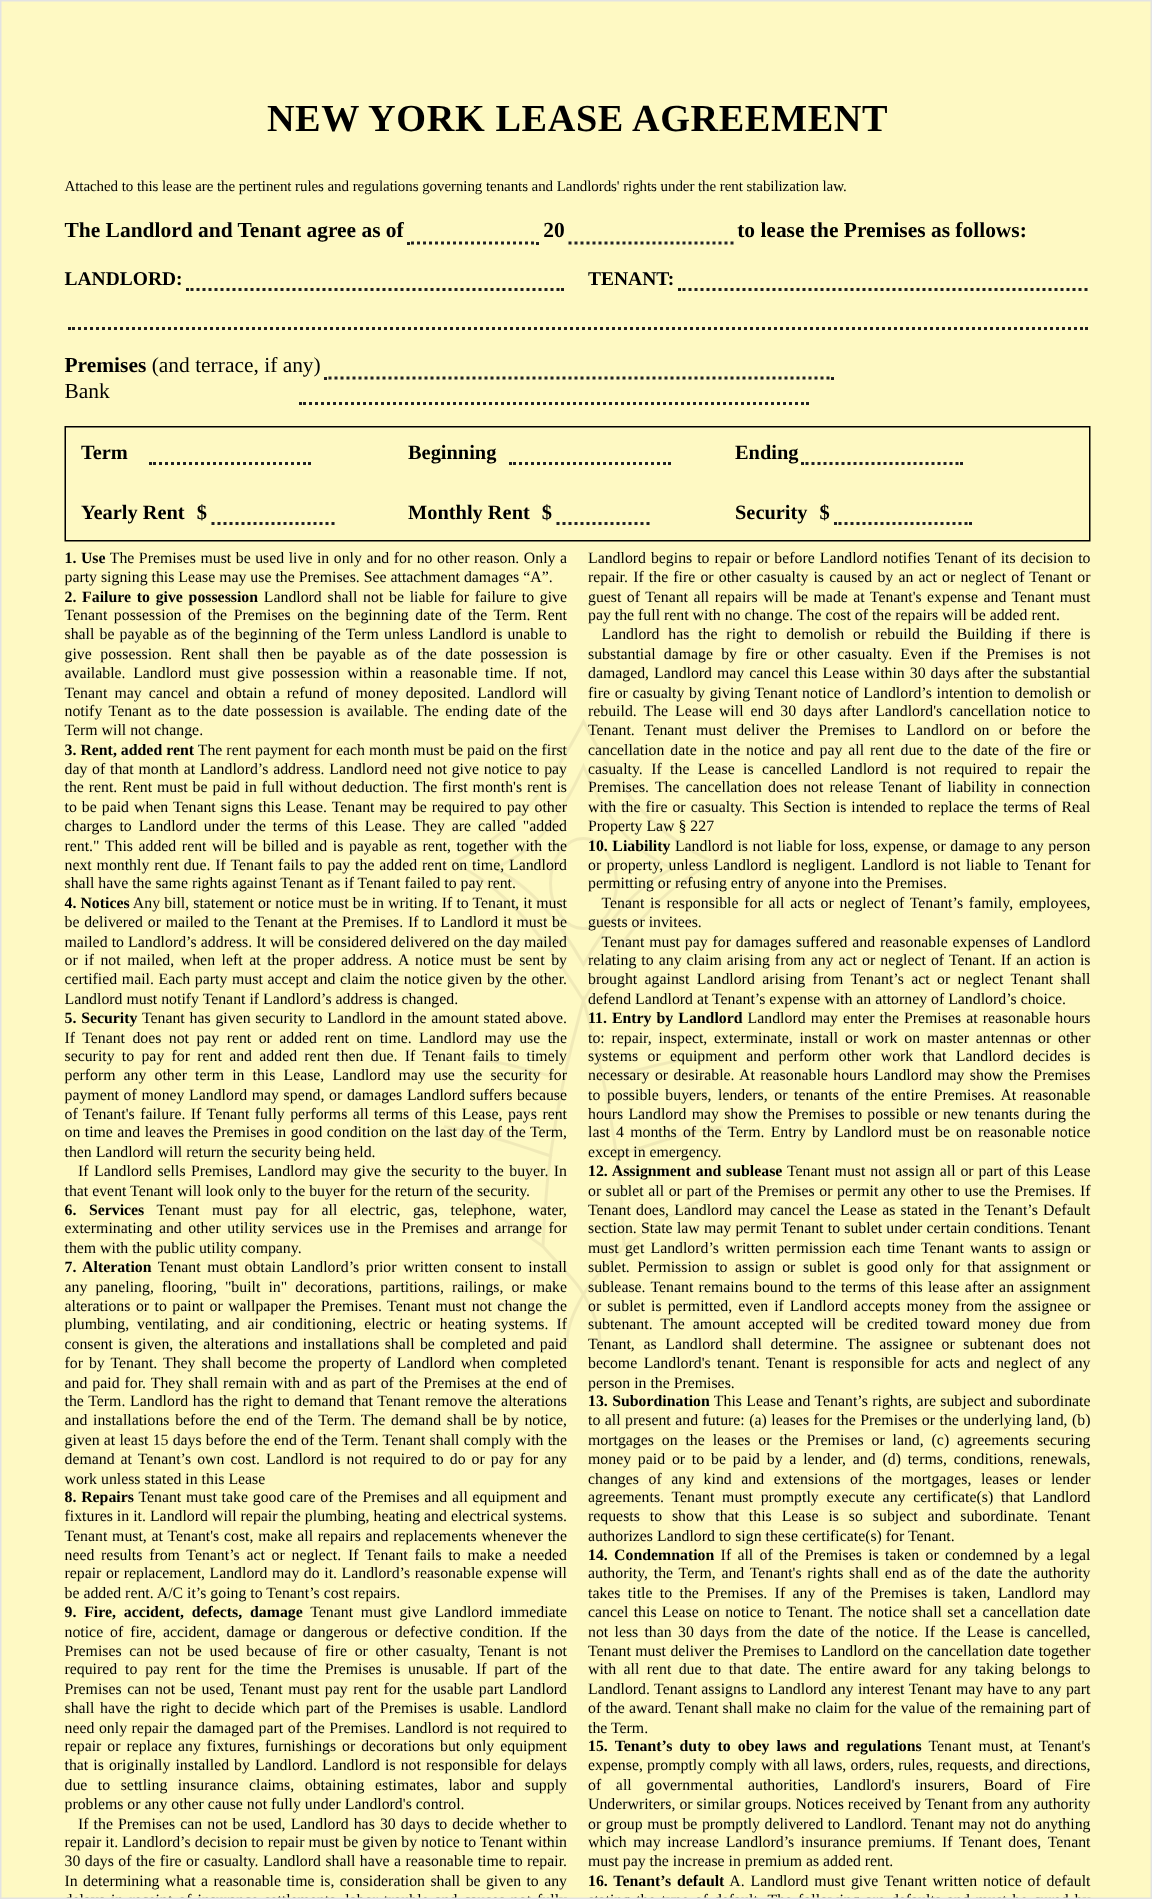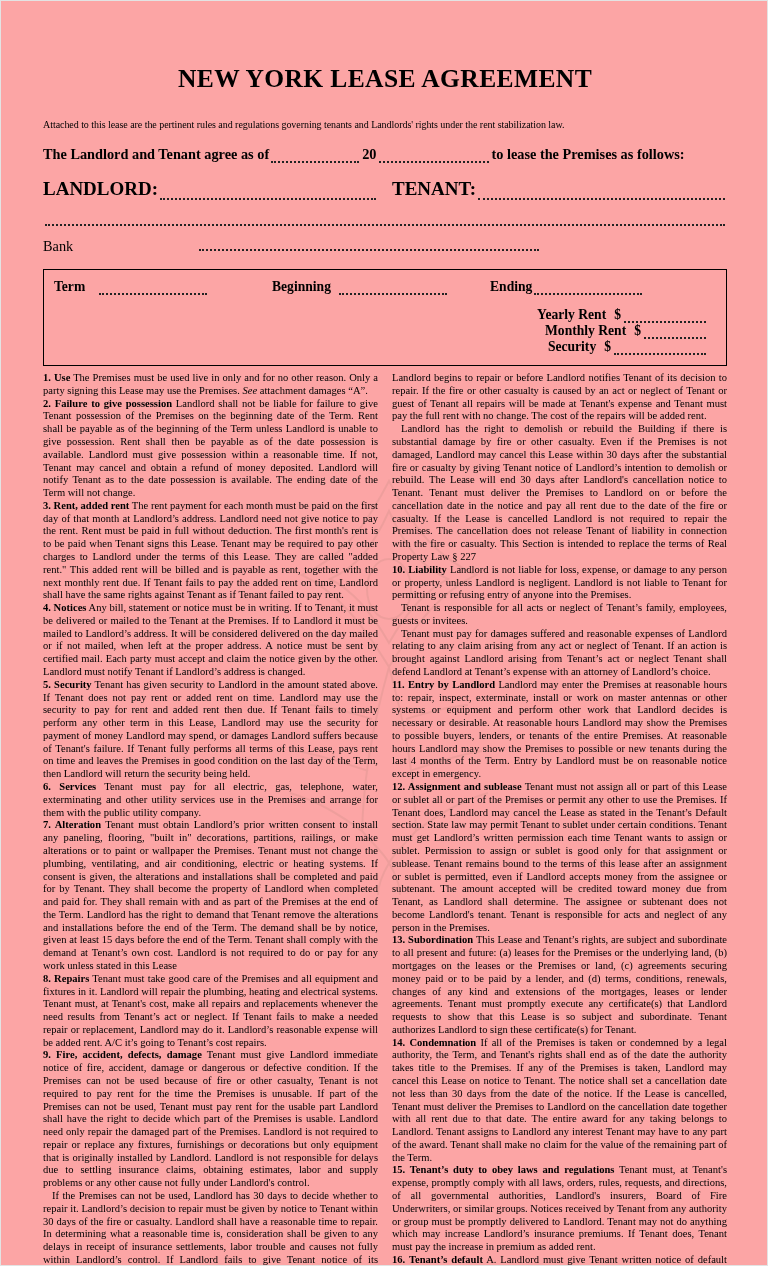--- a/index.html
+++ b/index.html
@@ -14,21 +14,21 @@
     color: #000000;
     overflow: hidden;
   }
 
   #page {
     position: relative;
     width: 768px;
     height: 1266px;
     box-sizing: border-box;
     border: 1px solid #e3e3e3;
-    background: #fca5a5;
+    background: #fef9c3;
     overflow: hidden;
   }
 
   
   #watermark {
     position: absolute;
     left: 243px;
     top: 470px;
     width: 290px;
     height: 430px;
@@ -85,21 +85,21 @@
     padding: 0 1px;
   }
   .w-date-a { flex: 0 0 88px; }
   .w-date-b { flex: 0 0 110px; }
 
   
   .party-row {
     display: flex;
     align-items: flex-end;
     margin-top: 15px;
-    font-size: 19px;
+    font-size: 13px;
     font-weight: bold;
     white-space: nowrap;
   }
   .party-row .half {
     display: flex;
     align-items: flex-end;
     flex: 1 1 0;
   }
   .party-row .half.left { margin-right: 14px; }
   .party-row .lbl { flex: 0 0 auto; }
@@ -127,22 +127,22 @@
     margin-top: 16px;
     font-size: 14.3px;
     white-space: nowrap;
   }
   .premises-row .lbl-b { font-weight: bold; }
   .premises-row .lbl-n { font-weight: normal; }
   .premises-row .dotfill { flex: 0 0 340px; }
 
   .bank-row {
     display: flex;
-    align-items: flex-start;
-    margin-top: 12px;
+    align-items: flex-end;
+    margin-top: 0;
     font-size: 14.3px;
     white-space: nowrap;
   }
   .bank-row .lbl-n { font-weight: normal; }
   .bank-row .spacer { flex: 0 0 124px; }
   .bank-row .dotfill { flex: 0 0 340px; }
 
   
   .term-box {
     margin-top: 14px;
@@ -150,21 +150,21 @@
     padding: 9px 18px 10px 10px;
     box-sizing: border-box;
   }
   .term-line {
     display: flex;
     align-items: flex-end;
     font-size: 13.6px;
     font-weight: bold;
     white-space: nowrap;
   }
-  .term-line + .term-line { margin-top: 12px; flex-direction: column; }
+  .term-line + .term-line { margin-top: 24px; }
   .term-cell {
     display: flex;
     align-items: flex-end;
     flex: 1 1 0;
   }
   .term-cell .lbl { flex: 0 0 auto; }
   .term-cell .gap-s { flex: 0 0 8px; }
   .term-cell .cur { flex: 0 0 auto; padding-right: 1px; }
   .term-cell .dotfill { flex: 0 0 auto; width: 108px; }
   .term-cell.c1 .dotfill { width: 108px; margin-left: 14px; }
@@ -188,21 +188,21 @@
     text-justify: inter-word;
     hyphens: none;
   }
   .col p {
     margin: 0;
   }
   .col p.ind {
     text-indent: 9px;
   }
   .sect { font-weight: bold; }
-  .it { font-style: italic; }
+  .it { }
 </style>
 </head>
 <body>
 
 <div id="page">
 
   <svg id="watermark" viewBox="0 0 290 430" xmlns="http://www.w3.org/2000/svg">
     <g fill="none" stroke="#7a6a55" stroke-width="2">
       <path d="M145 10 C118 62 96 86 58 104 C92 120 118 152 145 196 C172 152 198 120 232 104 C194 86 172 62 145 10 Z"></path>
       <path d="M145 40 C128 78 112 96 86 108 C110 120 128 142 145 172 C162 142 180 120 204 108 C178 96 162 78 145 40 Z"></path>
@@ -242,20 +242,26 @@
         <span class="lbl">TENANT:</span>
         <span class="dotfill"></span>
       </span>
     </div>
 
 
     <div class="blank-dot-row">
       <span class="dotfill"></span>
     </div>
 
+    <div class="premises-row">
+      <span class="lbl-b">Premises</span>
+      <span>&nbsp;</span>
+      <span class="lbl-n">(and terrace, if any)</span>
+      <span class="dotfill"></span>
+    </div>
 
     <div class="bank-row">
       <span class="lbl-n">Bank</span>
       <span class="spacer"></span>
       <span class="dotfill"></span>
     </div>
 
     <div class="term-box">
       <div class="term-line">
         <span class="term-cell c1">
@@ -293,20 +299,21 @@
       </div>
     </div>
 
     <div class="columns">
       <div class="col" id="col-left">
           <p><span class="sect">1. Use</span><span> The Premises must be used live in only and for no other reason. Only a party signing this Lease may use the Premises. </span><span class="it">See</span><span> attachment damages “A”.</span></p>
           <p><span class="sect">2. Failure to give possession</span><span> Landlord shall not be liable for failure to give Tenant possession of the Premises on the beginning date of the Term. Rent shall be payable as of the beginning of the Term unless Landlord is unable to give possession. Rent shall then be payable as of the date possession is available. Landlord must give possession within a reasonable time. If not, Tenant may cancel and obtain a refund of money deposited. Landlord will notify Tenant as to the date possession is available. The ending date of the Term will not change.</span></p>
           <p><span class="sect">3. Rent, added rent</span><span> The rent payment for each month must be paid on the first day of that month at Landlord’s address. Landlord need not give notice to pay the rent. Rent must be paid in full without deduction. The first month's rent is to be paid when Tenant signs this Lease. Tenant may be required to pay other charges to Landlord under the terms of this Lease. They are called "added rent." This added rent will be billed and is payable as rent, together with the next monthly rent due. If Tenant fails to pay the added rent on time, Landlord shall have the same rights against Tenant as if Tenant failed to pay rent.</span></p>
           <p><span class="sect">4. Notices</span><span> Any bill, statement or notice must be in writing. If to Tenant, it must be delivered or mailed to the Tenant at the Premises. If to Landlord it must be mailed to Landlord’s address. It will be considered delivered on the day mailed or if not mailed, when left at the proper address. A notice must be sent by certified mail. Each party must accept and claim the notice given by the other. Landlord must notify Tenant if Landlord’s address is changed.</span></p>
           <p><span class="sect">5. Security</span><span> Tenant has given security to Landlord in the amount stated above. If Tenant does not pay rent or added rent on time. Landlord may use the security to pay for rent and added rent then due. If Tenant fails to timely perform any other term in this Lease, Landlord may use the security for payment of money Landlord may spend, or damages Landlord suffers because of Tenant's failure.  If Tenant fully performs all terms of this Lease, pays rent on time and leaves the Premises in good condition on the last day of the Term, then Landlord will return the security being held.</span></p>
+          <p class="ind"><span>If Landlord sells Premises, Landlord may give the security to the buyer. In that event Tenant will look only to the buyer for the return of the security.</span></p>
           <p><span class="sect">6.  Services</span><span>        Tenant must pay for all electric, gas, telephone, water, exterminating and other utility services use in the Premises and arrange for them with the public utility company.</span></p>
           <p><span class="sect">7. Alteration</span><span> Tenant must obtain Landlord’s prior written consent to install any paneling, flooring, "built in" decorations, partitions, railings, or make alterations or to paint or wallpaper the Premises. Tenant must not change the plumbing, ventilating, and air conditioning, electric or heating systems. If consent is given, the alterations and installations shall be completed and paid for by Tenant. They shall become the property of Landlord when completed and paid for. They shall remain with and as part of the Premises at the end of the Term. Landlord has the right to demand that Tenant remove the alterations and installations before the end of the Term. The demand shall be by notice, given at least 15 days before the end of the Term. Tenant shall comply with the demand at Tenant’s own cost. Landlord is not required to do or pay for any work unless stated in this Lease</span></p>
           <p><span class="sect">8. Repairs</span><span> Tenant must take good care of the Premises and all equipment and fixtures in it. Landlord will repair the plumbing, heating and electrical systems. Tenant must, at Tenant's cost, make all repairs and replacements whenever the need results from Tenant’s act or neglect. If Tenant fails to make a needed repair or replacement, Landlord may do it. Landlord’s reasonable expense will be added rent. A/C it’s going to Tenant’s cost repairs.</span></p>
           <p><span class="sect">9. Fire, accident, defects, damage</span><span> Tenant must give Landlord immediate notice of fire, accident, damage or dangerous or defective condition. If the Premises can not be used because of fire or other casualty, Tenant is not required to pay rent for the time the Premises is unusable. If part of the Premises can not be used, Tenant must pay rent for the usable part Landlord shall have the right to decide which part of the Premises is usable. Landlord need only repair the damaged part of the Premises. Landlord is not required to repair or replace any fixtures, furnishings or decorations but only equipment that is originally installed by Landlord. Landlord is not responsible for delays due to settling insurance claims, obtaining estimates, labor and supply problems or any other cause not fully under Landlord's control.</span></p>
           <p class="ind"><span>If the Premises can not be used, Landlord has 30 days to decide whether to repair it. Landlord’s decision to repair must be given by notice to Tenant within 30 days of the fire or casualty. Landlord shall have a reasonable time to repair. In determining what a reasonable time is, consideration shall be given to any delays in receipt of insurance settlements, labor trouble and causes not fully within Landlord’s control. If Landlord fails to give Tenant notice of its decision within 30 days, Tenant may cancel the lease as of the date of the fire or casualty. The cancellation shall be effective only if it is given before</span></p>
         </div>
       <div class="col" id="col-right">
           <p><span>Landlord begins to repair or before Landlord notifies Tenant of its decision to repair. If the fire or other casualty is caused by an act or neglect of Tenant or guest of Tenant all repairs will be made at Tenant's expense and Tenant must pay the full rent with no change. The cost of the repairs will be added rent.</span></p>
           <p class="ind"><span>Landlord has the right to demolish or rebuild the Building if there is substantial damage by fire or other casualty. Even if the Premises is not damaged, Landlord may cancel this Lease within 30 days after the substantial fire or casualty by giving Tenant notice of Landlord’s intention to demolish or rebuild. The Lease will end 30 days after Landlord's cancellation notice to Tenant. Tenant must deliver the Premises to Landlord on or before the cancellation date in the notice and pay all rent due to the date of the fire or casualty. If the Lease is cancelled Landlord is not required to repair the Premises. The cancellation does not release Tenant of liability in connection with the fire or casualty. This Section is intended to replace the terms of Real Property Law § 227</span></p>
           <p><span class="sect">10. Liability</span><span> Landlord is not liable for loss, expense, or damage to any person or property, unless Landlord is negligent. Landlord is not liable to Tenant for permitting or refusing entry of anyone into the Premises.</span></p>

